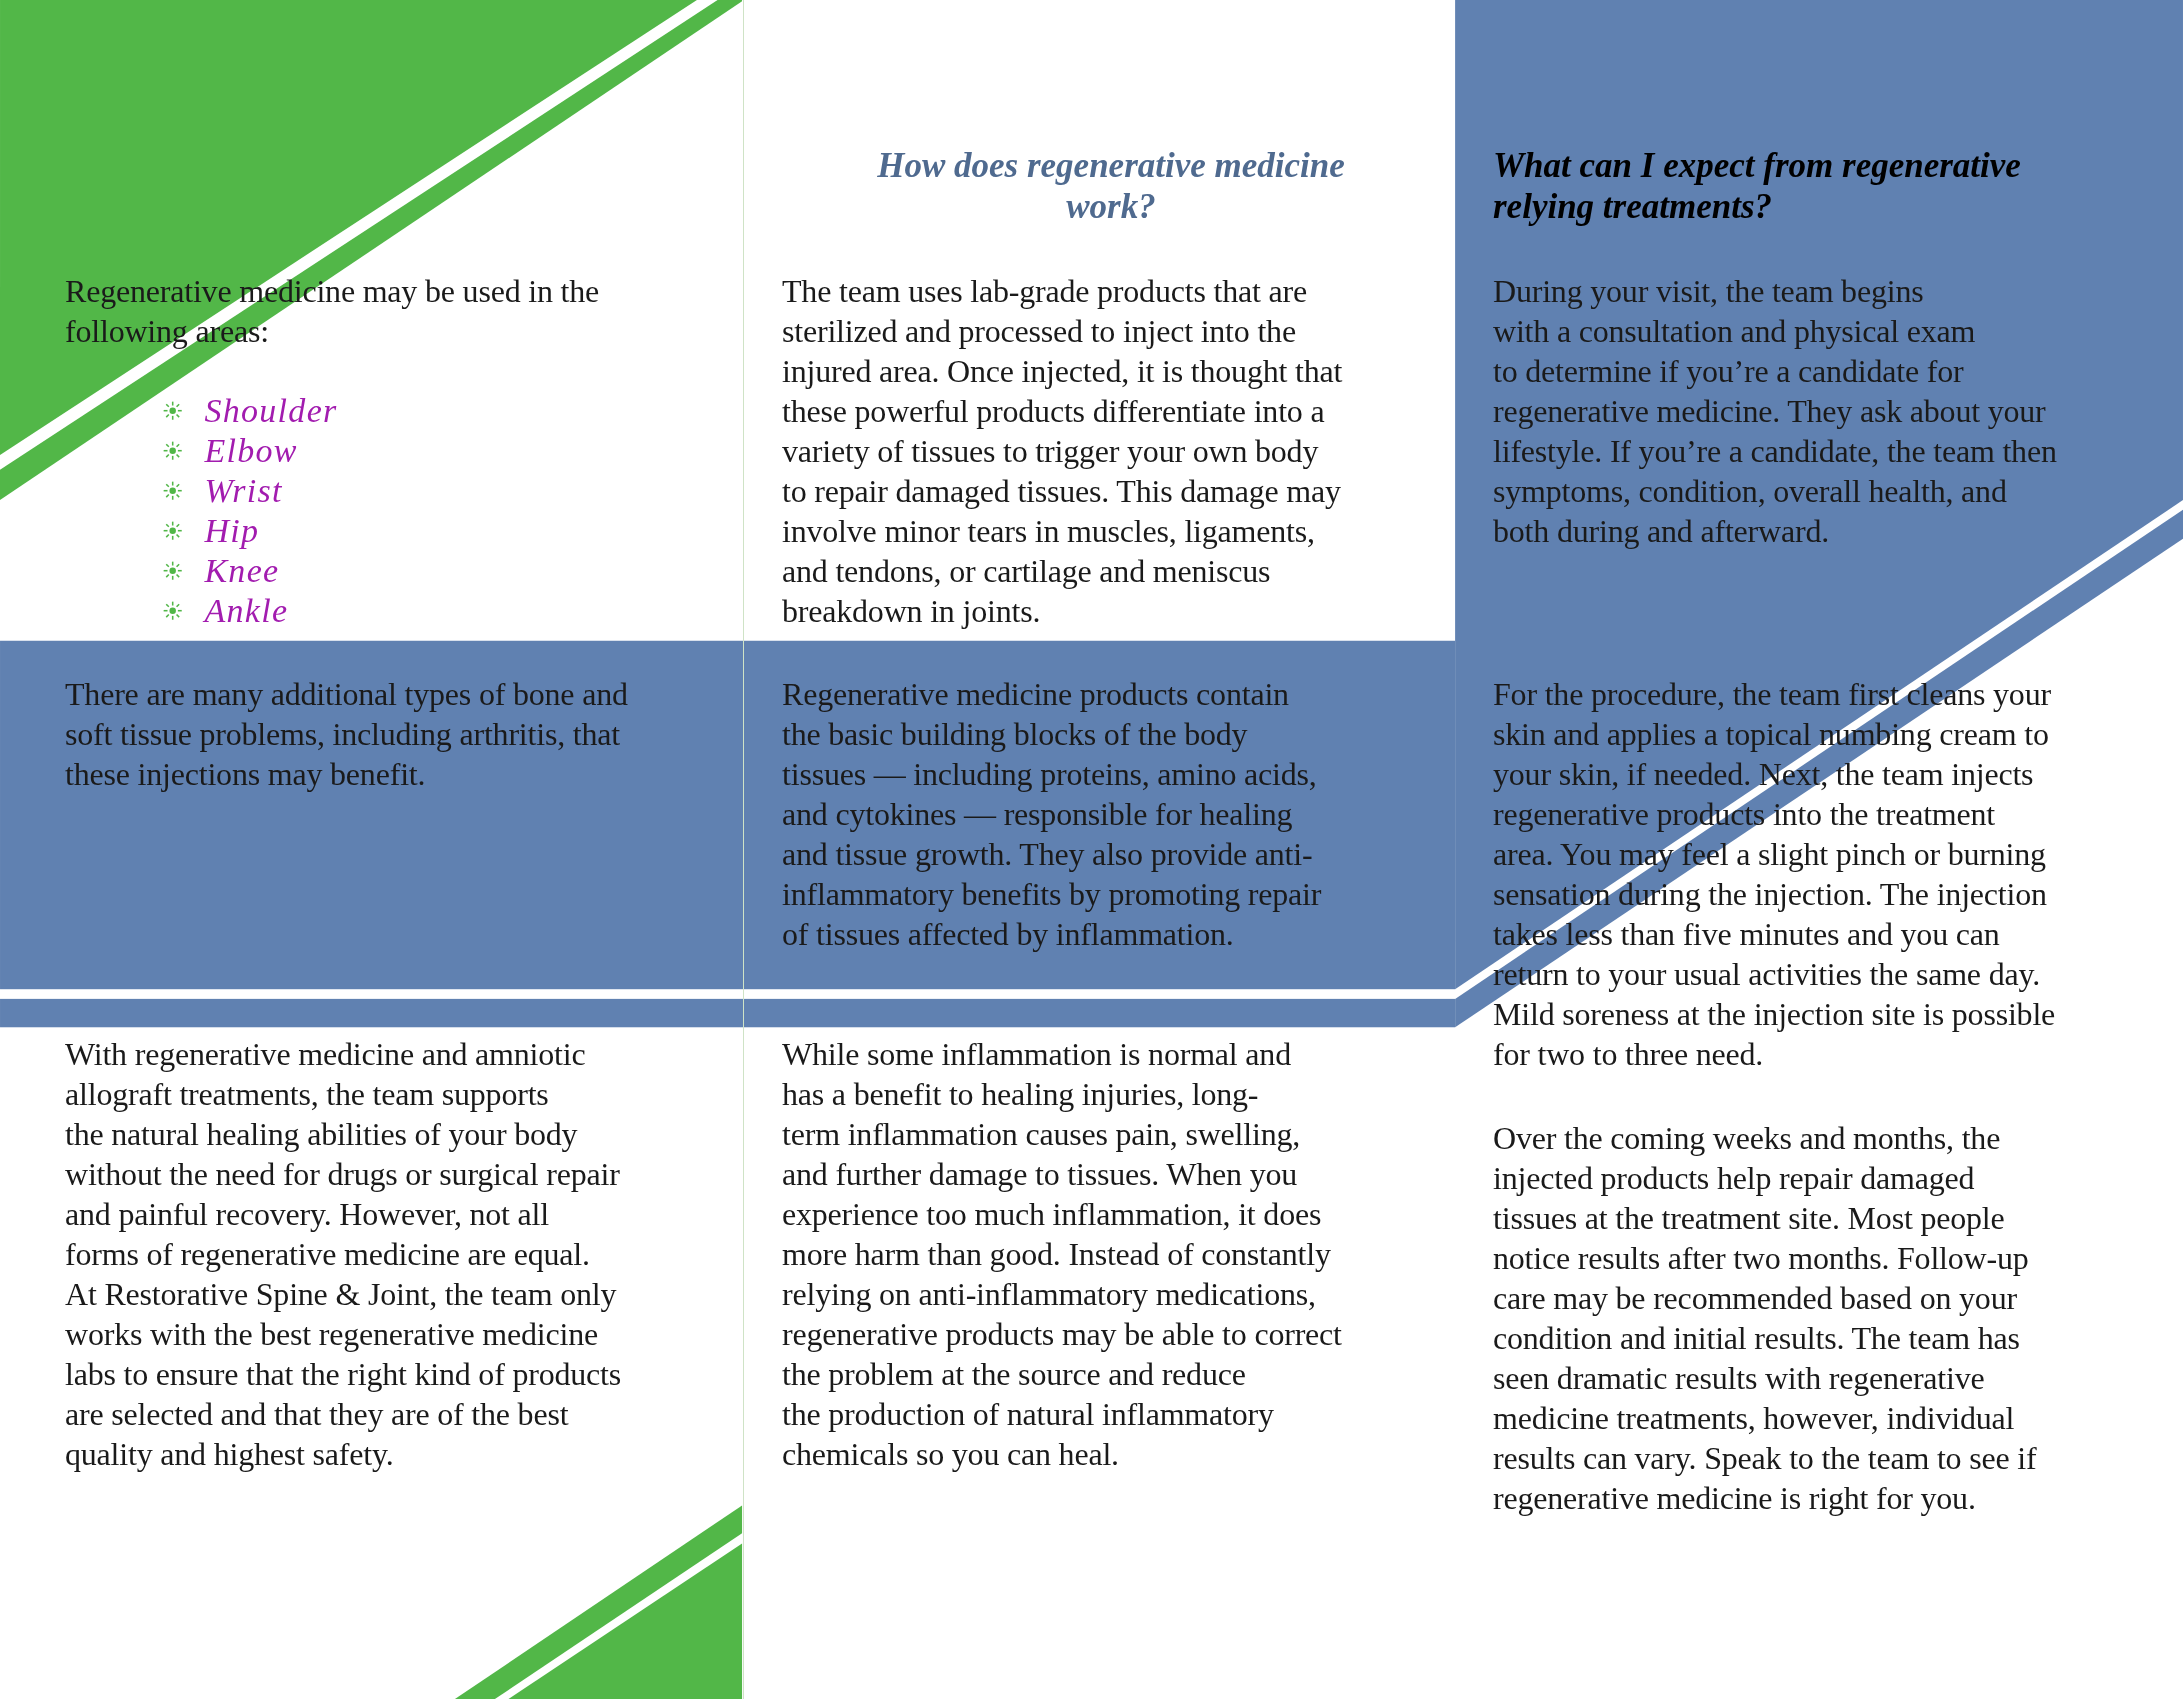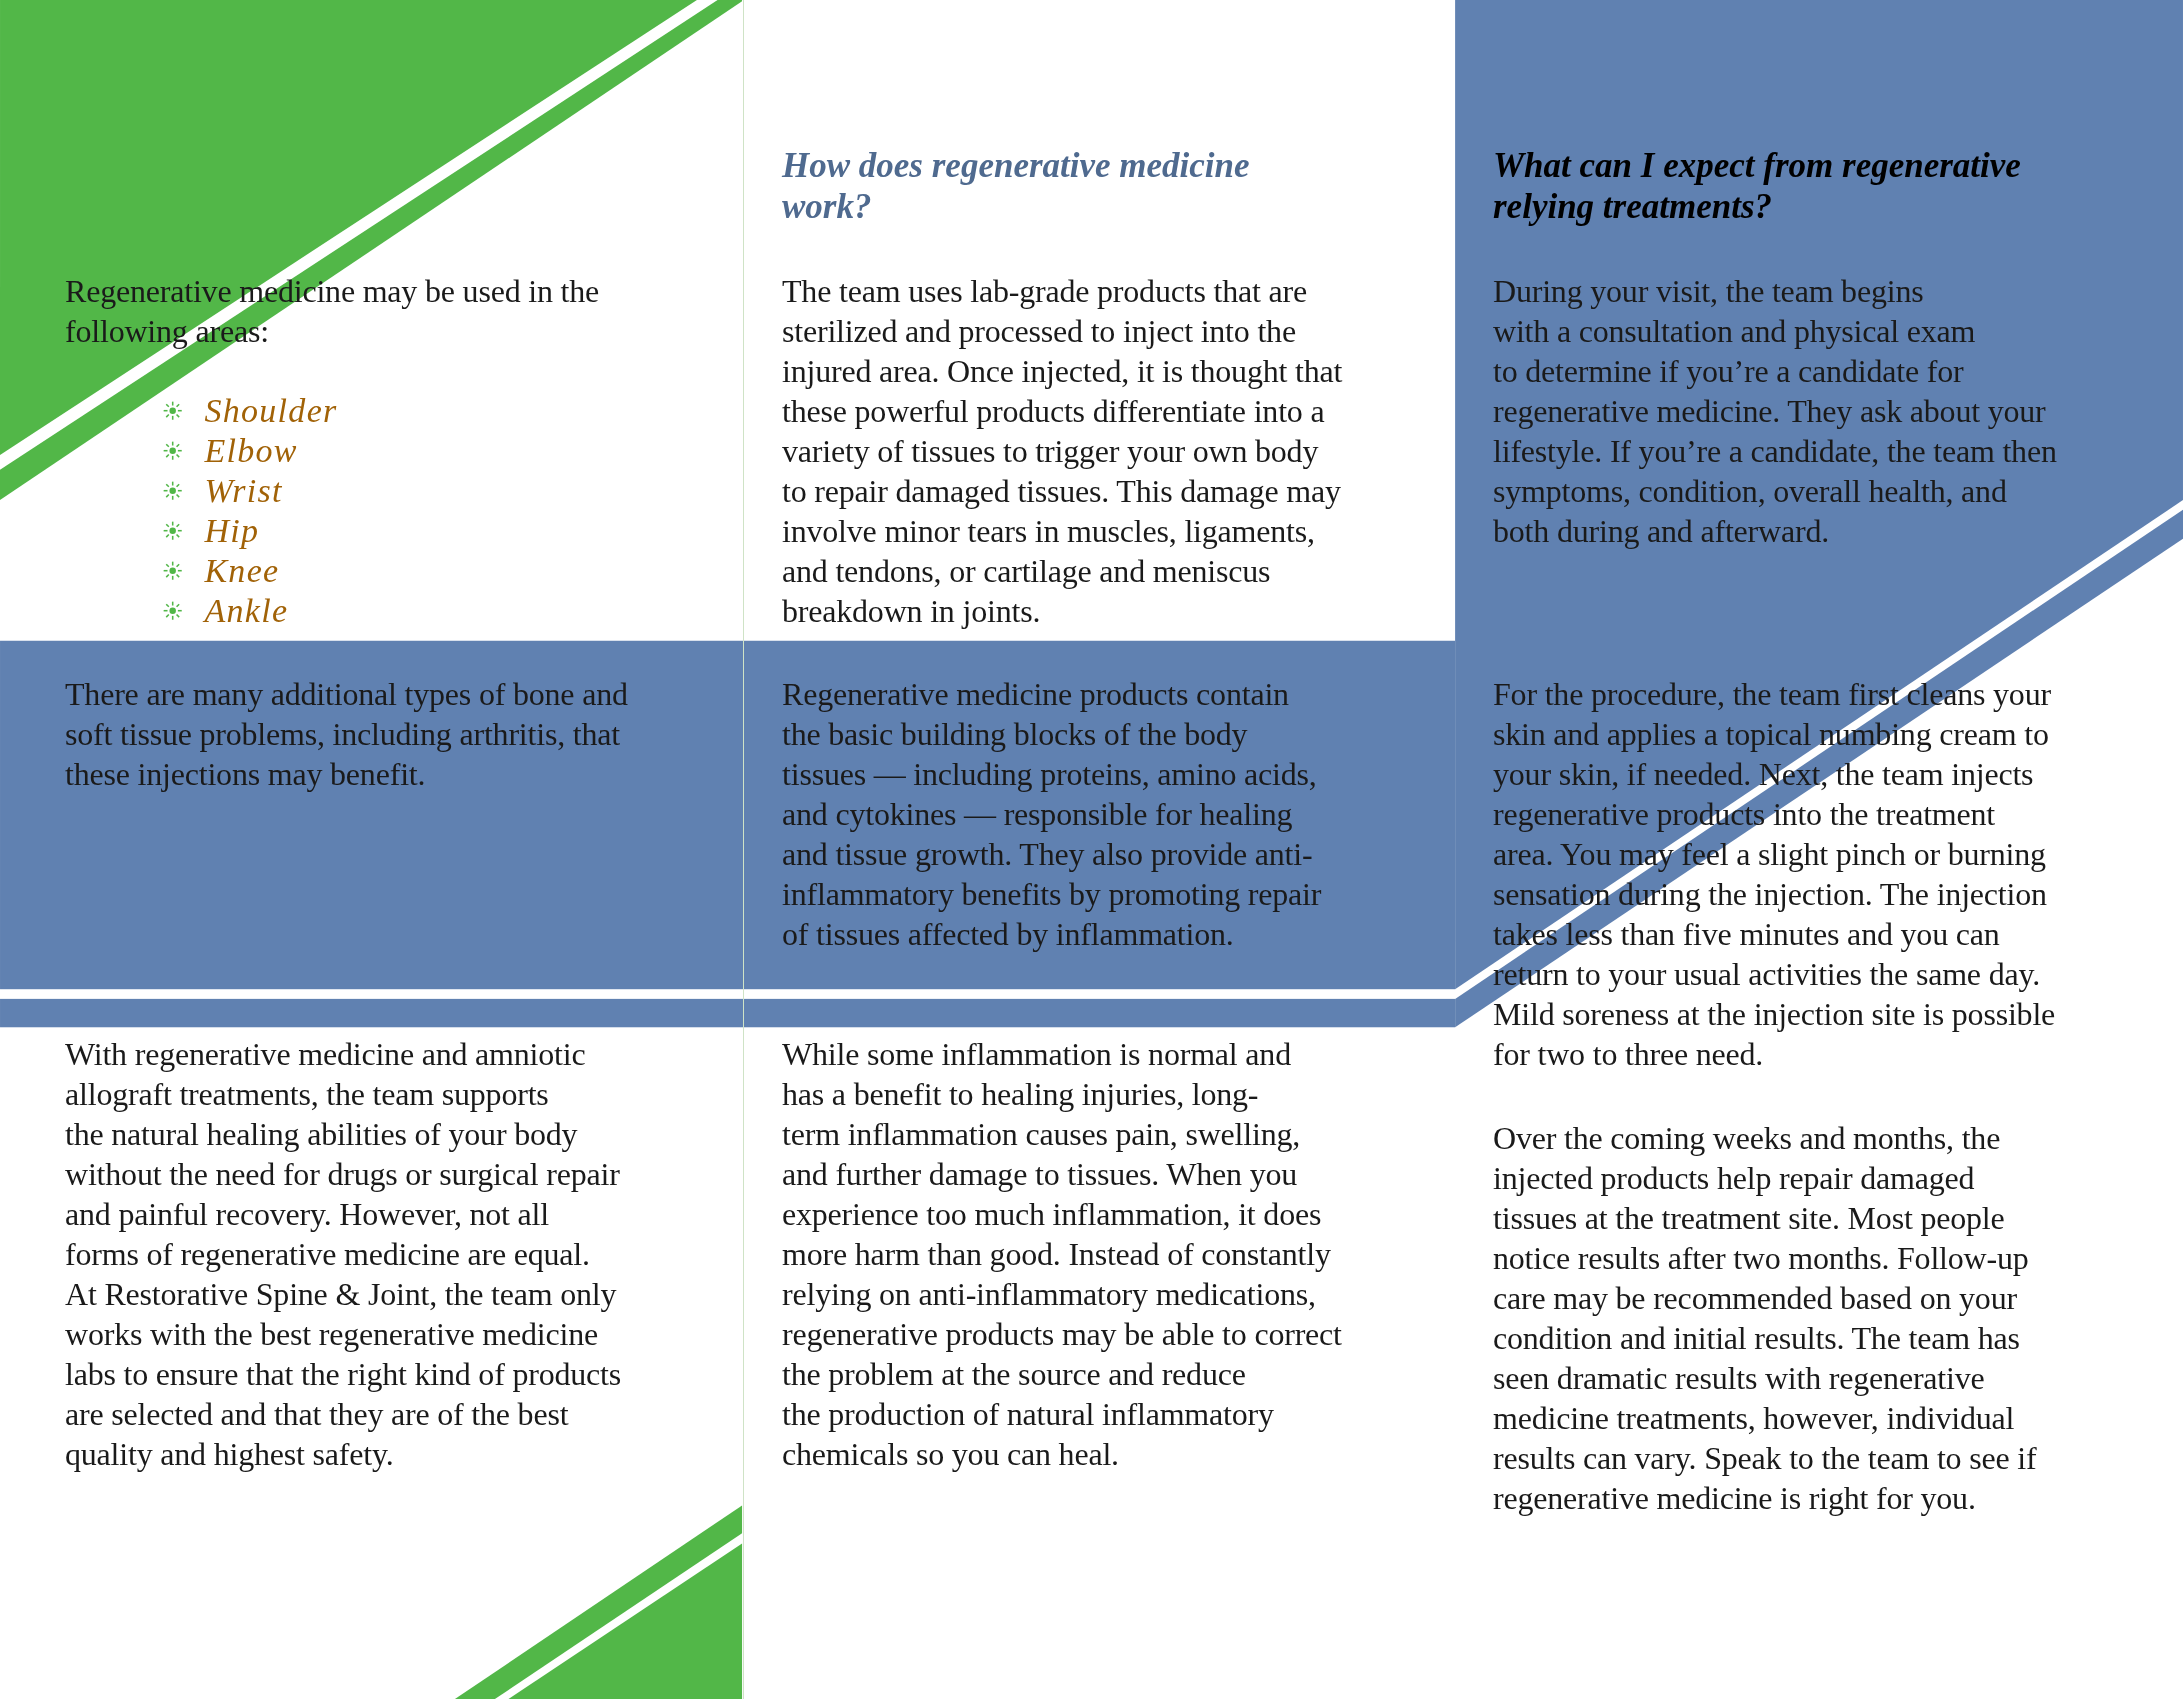--- a/index.html
+++ b/index.html
@@ -58,21 +58,21 @@
       list-style: none;
       margin: 0;
       padding: 0;
     }
     .bullet-list li {
       display: flex;
       align-items: center;
       height: 40px;
       font-style: italic;
       font-size: 34px;
-      color: #a16207;
+      color: #a21caf;
       letter-spacing: 1.3px;
     }
     .bullet-list .sun-icon {
       display: inline-block;
       width: 19.4px;
       height: 19.4px;
       margin-right: 22px;
       flex: 0 0 auto;
     }
   </style>
@@ -221,21 +221,21 @@
     <span class="line">and painful recovery. However, not all</span>
     <span class="line">forms of regenerative medicine are equal.</span>
     <span class="line">At Restorative Spine &amp; Joint, the team only</span>
     <span class="line">works with the best regenerative medicine</span>
     <span class="line">labs to ensure that the right kind of products</span>
     <span class="line">are selected and that they are of the best</span>
     <span class="line">quality and highest safety.</span>
   </p>
 </div>
 
-<div class="col" style="left:782px; top:145px; width:658px;">
+<div class="col" style="left:782px; top:145px; width:658px;text-align:center;">
   <h2 class="heading slate">
     <span class="line">How does regenerative medicine</span>
     <span class="line">work?</span>
   </h2>
 </div>
 
 <div class="col" style="left:782px; top:271px; width:665px;">
   <p class="body-text">
     <span class="line">The team uses lab-grade products that are</span>
     <span class="line">sterilized and processed to inject into the</span>

